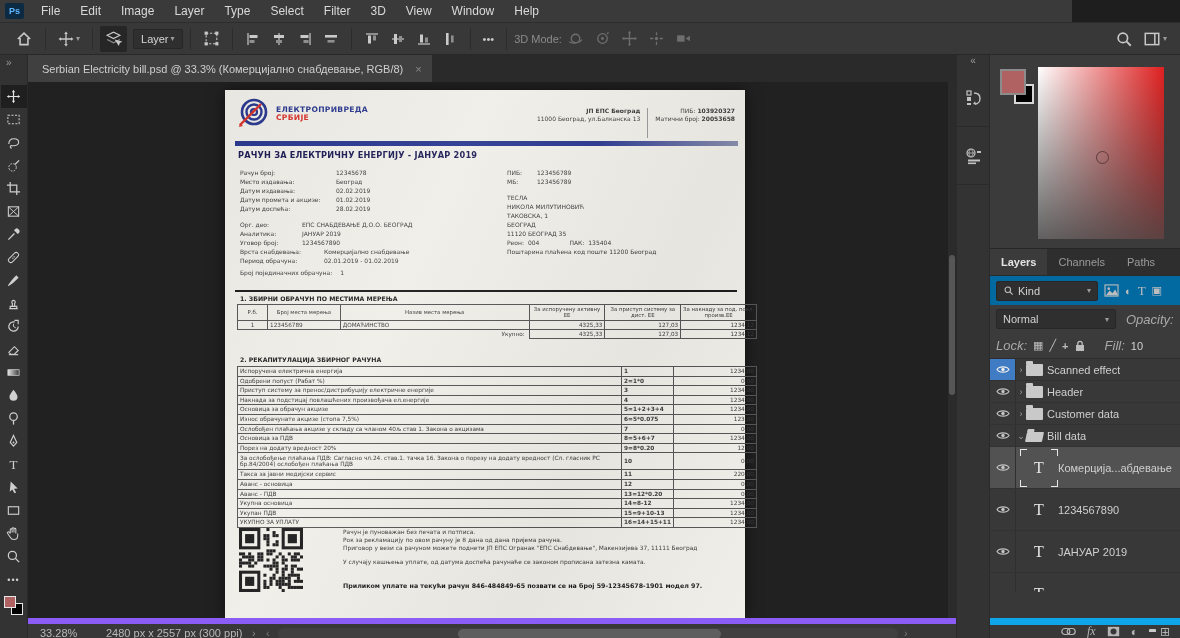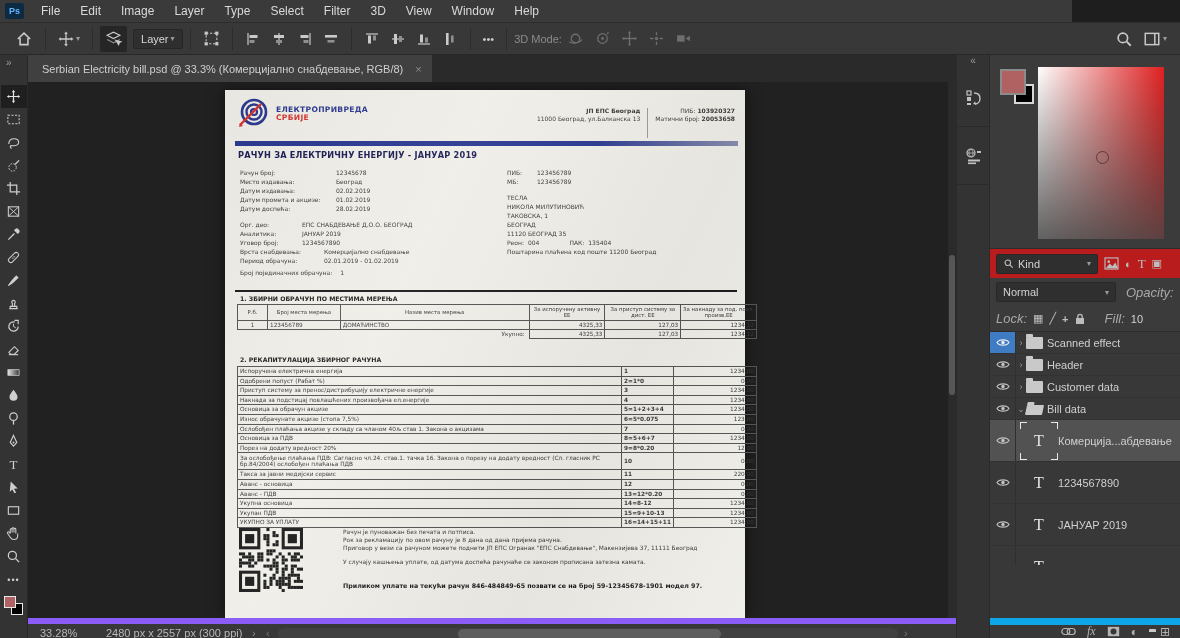--- a/index.html
+++ b/index.html
@@ -65,21 +65,21 @@
 
   
   #color-body { position:relative; height:193px; background:#3b3b3b; }
   .cp-fg { position:absolute; left:10px; top:14px; width:26px; height:26px; border:2px solid #8c8c8c; }
   .cp-bg { position:absolute; left:24px; top:29px; width:20px; height:20px; border:2px solid #d7d7d7; background:#000; }
   #sat-field { position:absolute; left:48px; top:12px; width:126px; height:172px; }
   #sat-cursor { position:absolute; left:58px; top:84px; width:13px; height:13px; border:1.5px solid #5d3a3a; border-radius:50%; }
 
   
   .lp-row { display:flex; align-items:center; padding:0 6px; gap:6px; }
-  #kind-row { height:30px; background:#b91c1c; border-top:1px solid #2c2c2c; }
+  #kind-row { height:30px; background:#0369a1; border-top:1px solid #2c2c2c; }
   .drop { display:flex; align-items:center; background:#2f2f2f; border:1px solid #272727; border-radius:2px;
     height:20px; padding:0 6px; font-size:11px; color:#d2d2d2; flex:0 0 auto; }
   #blend-row { height:28px; background:#3b3b3b; }
   #lock-row { height:26px; background:#3b3b3b; border-bottom:1px solid #2c2c2c; }
   .mini-ico { color:#bdbdbd; font-size:11px; }
   .lbl { color:#a9a9a9; font-size:13px;font-style:italic; }
   .val { color:#d2d2d2; font-size:11px; }
 
   #layer-list { position:relative; height:233px; overflow:hidden; background:#383838; }
   .lrow { display:flex; align-items:center; border-bottom:1px solid #323232; position:relative; }
@@ -860,20 +860,25 @@
 <div id="panels">
 
   <div id="color-body">
     <span class="cp-bg"></span>
     <span class="cp-fg" style="background:#b06262"></span>
     <div id="sat-field" style="background:linear-gradient(to bottom, rgba(0,0,0,0) 0%, rgba(70,70,70,.85) 100%), linear-gradient(to right, #ffffff, #e01f1f)">
       <div id="sat-cursor"></div>
     </div>
   </div>
 
+  <div class="ptabs" style="border-top:1px solid #262626">
+    <span class="ptab active" style="font-weight:bold">Layers</span>
+    <span class="ptab">Channels</span>
+    <span class="ptab">Paths</span>
+  </div>
 
   <div class="lp-row" id="kind-row">
     <span class="drop" style="width:102px">
       <svg class="ico" width="11" height="11" viewBox="0 0 16 16" style="margin-right:4px">
           <circle cx="7" cy="7" r="4" fill="none" stroke="#bdbdbd" stroke-width="1.6"></circle>
           <path d="M10 10l4 4" stroke="#bdbdbd" stroke-width="1.8"></path>
         </svg>
       <span>Kind</span>
       <span class="ob-caret" style="margin-left:auto">▾</span>
     </span>

